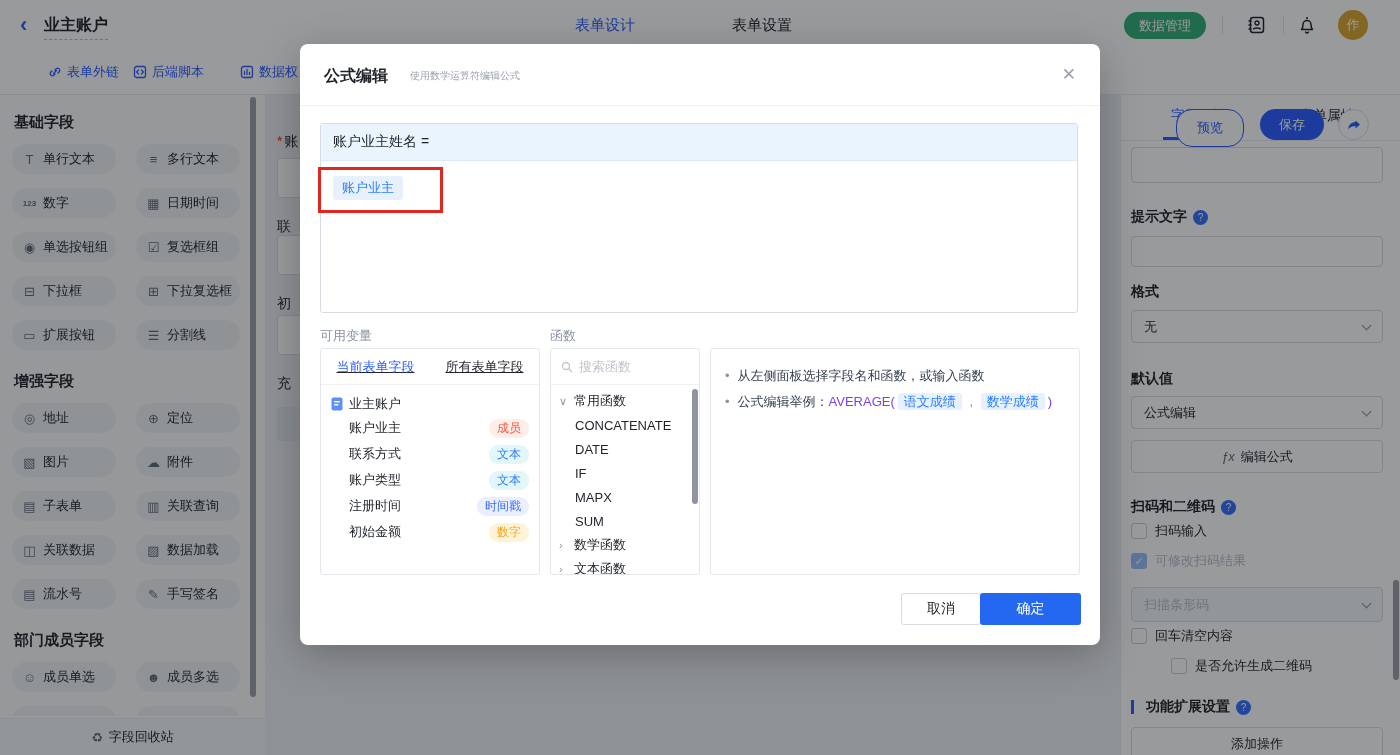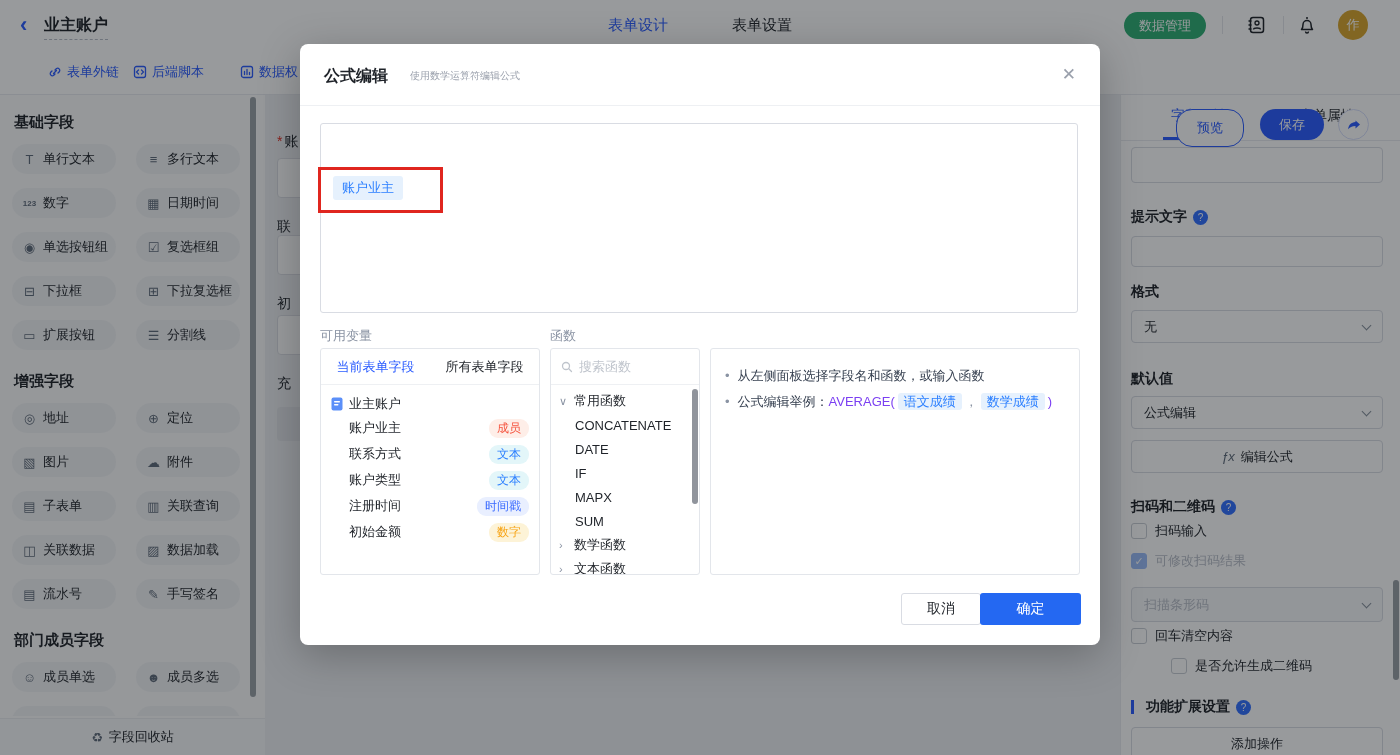--- a/index.html
+++ b/index.html
@@ -89,21 +89,21 @@
   .fbox-head { height:37px; background:#e9f4fe; border-bottom:1px solid #dcebf8; display:flex; align-items:center; padding-left:12px; font-size:14px; }
   .fchip { position:absolute; left:12px; top:52px; background:#e6f1fd; color:#2b7fff; font-size:13px; padding:3px 9px; border-radius:3px; cursor:pointer; }
   .red-rect { position:absolute; left:18px; top:123px; width:125px; height:46px; border:3px solid #e0261f; z-index:5; pointer-events:none; }
 
   .m-seclabel { position:absolute; top:283px; font-size:13px; color:#8a93a3; }
   .mpanel { position:absolute; top:304px; height:227px; border:1px solid #e3e6eb; border-radius:3px; background:#fff; overflow:hidden; }
   #vars-panel { left:20px; width:220px; }
   #fns-panel { left:250px; width:150px; }
   #help-panel { left:410px; width:370px; padding:14px 14px; }
 
-  .vtabs { height:36px; border-bottom:1px solid #eef0f3; display:flex; font-size:13px; }
+  .vtabs { height:36px; border-bottom:1px solid #eef0f3; display:flex; font-size:13px;text-decoration:underline; }
   .vtab { flex:1; display:flex; align-items:center; justify-content:center; cursor:pointer; }
   .vtab.active { color:#2b5cff; }
   .tree-root { display:flex; align-items:center; gap:6px; font-size:13px; margin:10px 0 2px 10px; }
   .tree-row { display:flex; align-items:center; justify-content:space-between; height:26px; padding:0 10px 0 28px; font-size:13px; cursor:pointer; }
   .badge { font-size:12px; padding:1px 8px; border-radius:9px; }
   .b-member { color:#f5543f; background:#feeee8; }
   .b-text { color:#2b7fff; background:#e3f6f9; }
   .b-time { color:#3b6bff; background:#e9efff; }
   .b-num { color:#f7a416; background:#fdf3d7; }
 
@@ -127,21 +127,21 @@
     border-radius:3px; font-size:14px; display:flex; align-items:center; justify-content:center; cursor:pointer; }
 </style>
 </head>
 <body>
 
 <div id="page">
 
   <div id="hdr">
     <span class="back">‹</span>
     <span class="ptitle">业主账户</span>
-    <span class="htab active" style="left:608px;">表单设计</span>
+    <span class="htab active" style="left:575px;">表单设计</span>
     <span class="htab" style="left:732px;">表单设置</span>
     <span class="pill-green">数据管理</span>
     <span class="vdiv" style="left:1222px;"></span>
     <span class="hicon" style="left:1246px;">
       <svg width="20" height="20" viewBox="0 0 20 20">
           <rect x="4.5" y="2.5" width="13" height="15" rx="2.5" fill="none" stroke="#1f2329" stroke-width="1.5"></rect>
           <circle cx="11" cy="8" r="2" fill="none" stroke="#1f2329" stroke-width="1.3"></circle>
           <path d="M7.5 14.5 c0-2 7-2 7 0" fill="none" stroke="#1f2329" stroke-width="1.3"></path>
           <path d="M2.5 6 h3 M2.5 10 h3 M2.5 14 h3" stroke="#1f2329" stroke-width="1.4"></path>
         </svg>
@@ -395,20 +395,21 @@
 
   <div id="dim"></div>
 
   <div id="modal">
     <span class="m-title">公式编辑</span>
     <span class="m-sub">使用数学运算符编辑公式</span>
     <span class="m-close">✕</span>
     <span class="m-hdiv"></span>
 
     <div class="fbox">
+      <div class="fbox-head">账户业主姓名 =</div>
       <span class="fchip">账户业主</span>
     </div>
     <span class="red-rect"></span>
 
     <span class="m-seclabel" style="left:20px;">可用变量</span>
     <span class="m-seclabel" style="left:250px;">函数</span>
 
     <div class="mpanel" id="vars-panel">
       <div class="vtabs">
         <span class="vtab active">当前表单字段</span>

